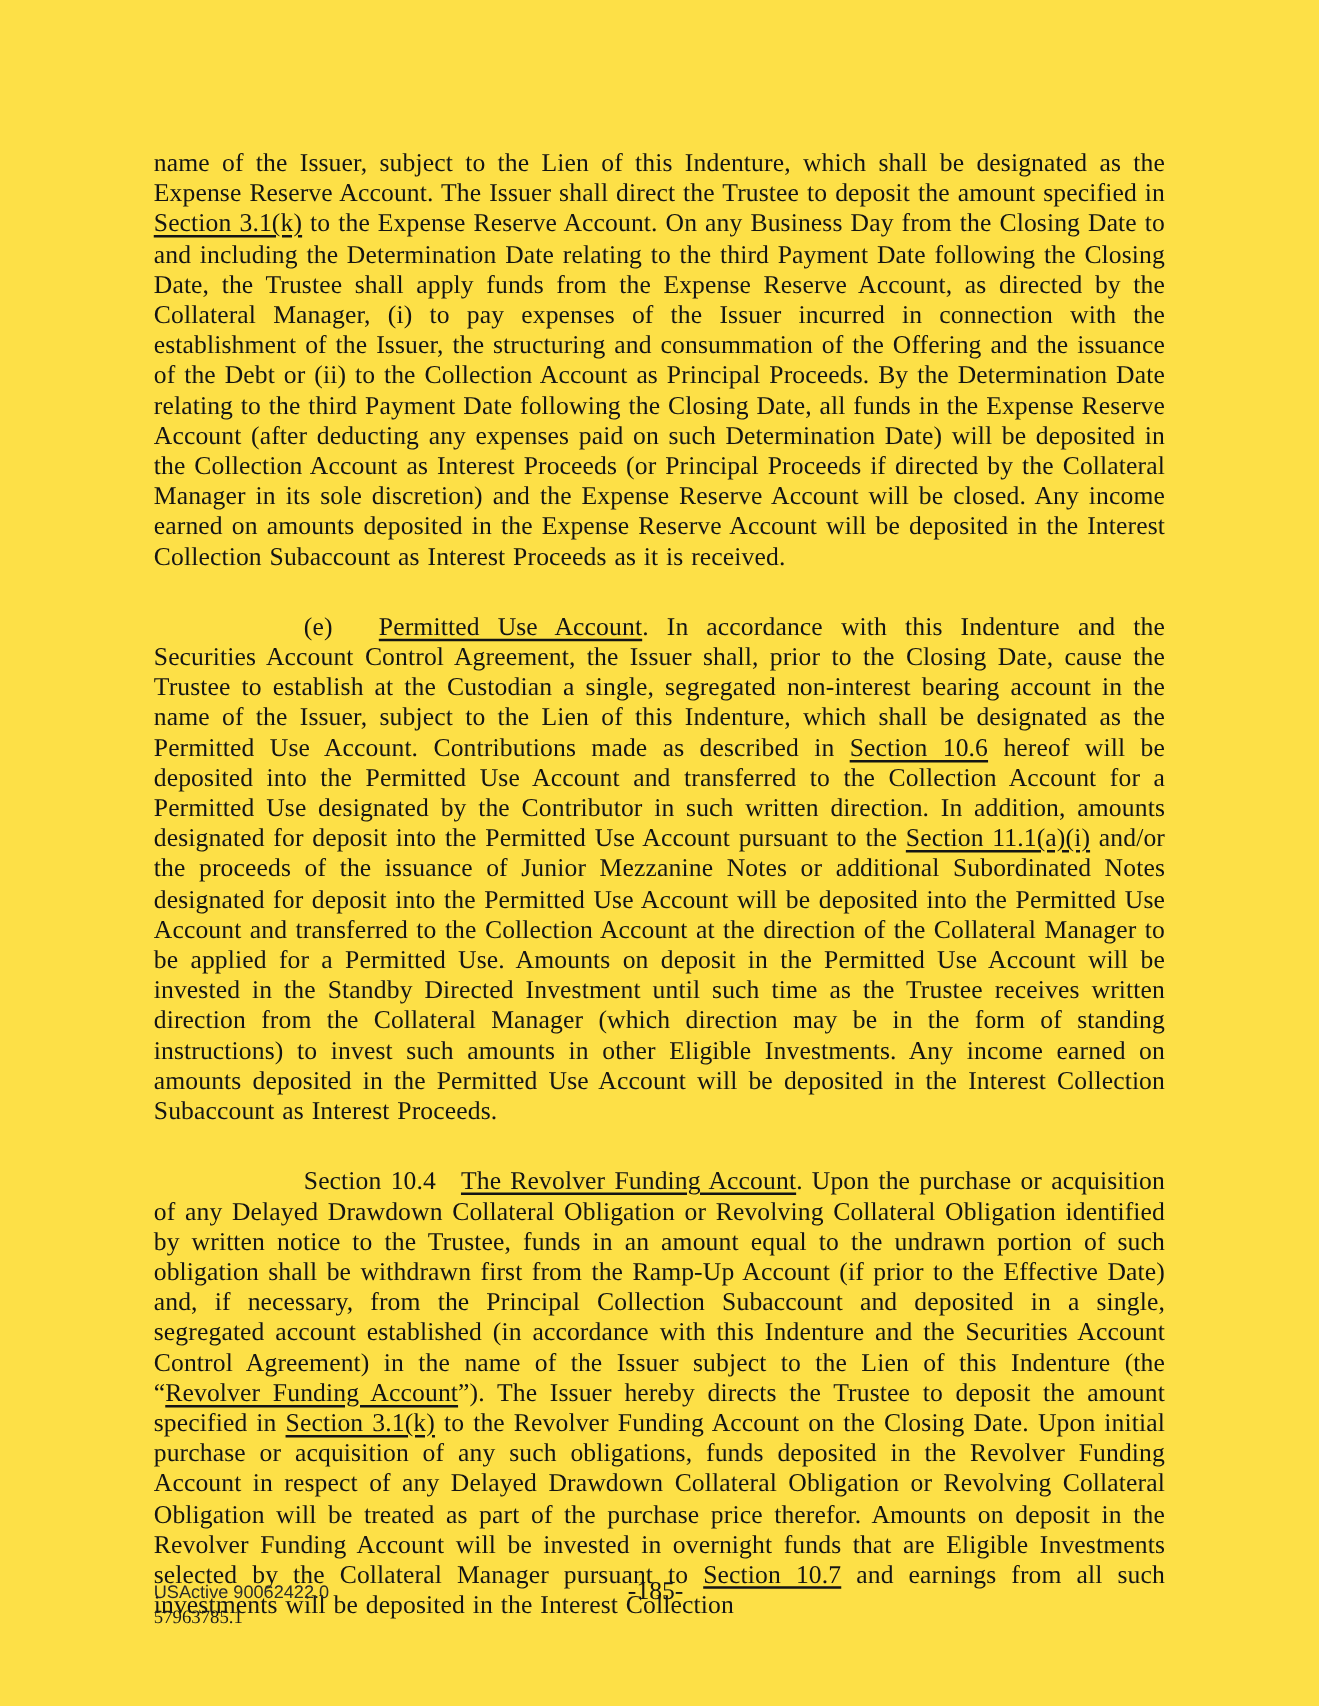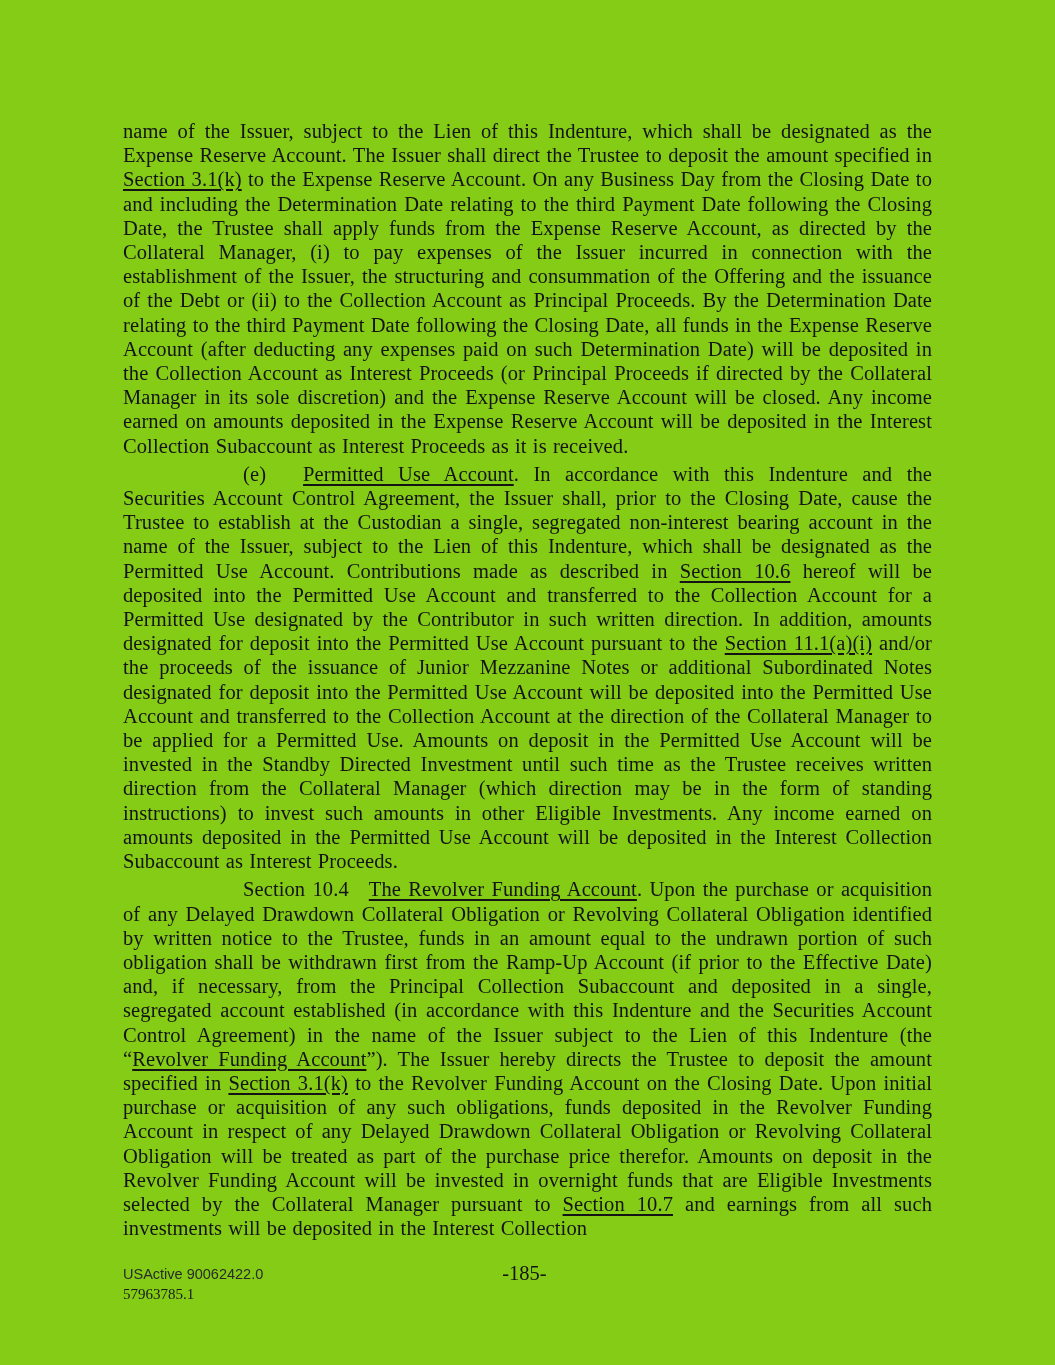--- a/index.html
+++ b/index.html
@@ -4,41 +4,41 @@
 <style>
   html, body {
     margin: 0;
     padding: 0;
     background: #ffffff;
   }
   .page {
     position: relative;
     width: 1055px;
     height: 1365px;
-    background: #84cc16;
+    background: #fde047;
     overflow: hidden;
     font-family: "Liberation Serif", serif;
     color: #141414;
   }
   .page-body {
     position: absolute;
     left: 123px;
     top: 119px;
     width: 809px;
   }
   p.para {
     margin: 0;
     font-size: 20.5px;
     line-height: 24.2px;
     text-align: justify;
     letter-spacing: 0.1px;
     word-spacing: 1px;
   }
   p.para + p.para {
-    margin-top: 4px;
+    margin-top: 32px;
     font-family: Liberation Serif, serif;
   }
   p.para.indent {
     text-indent: 120px;
   }
   .u {
     text-decoration: underline;
     text-underline-offset: 3px;
   }
   .tab {

